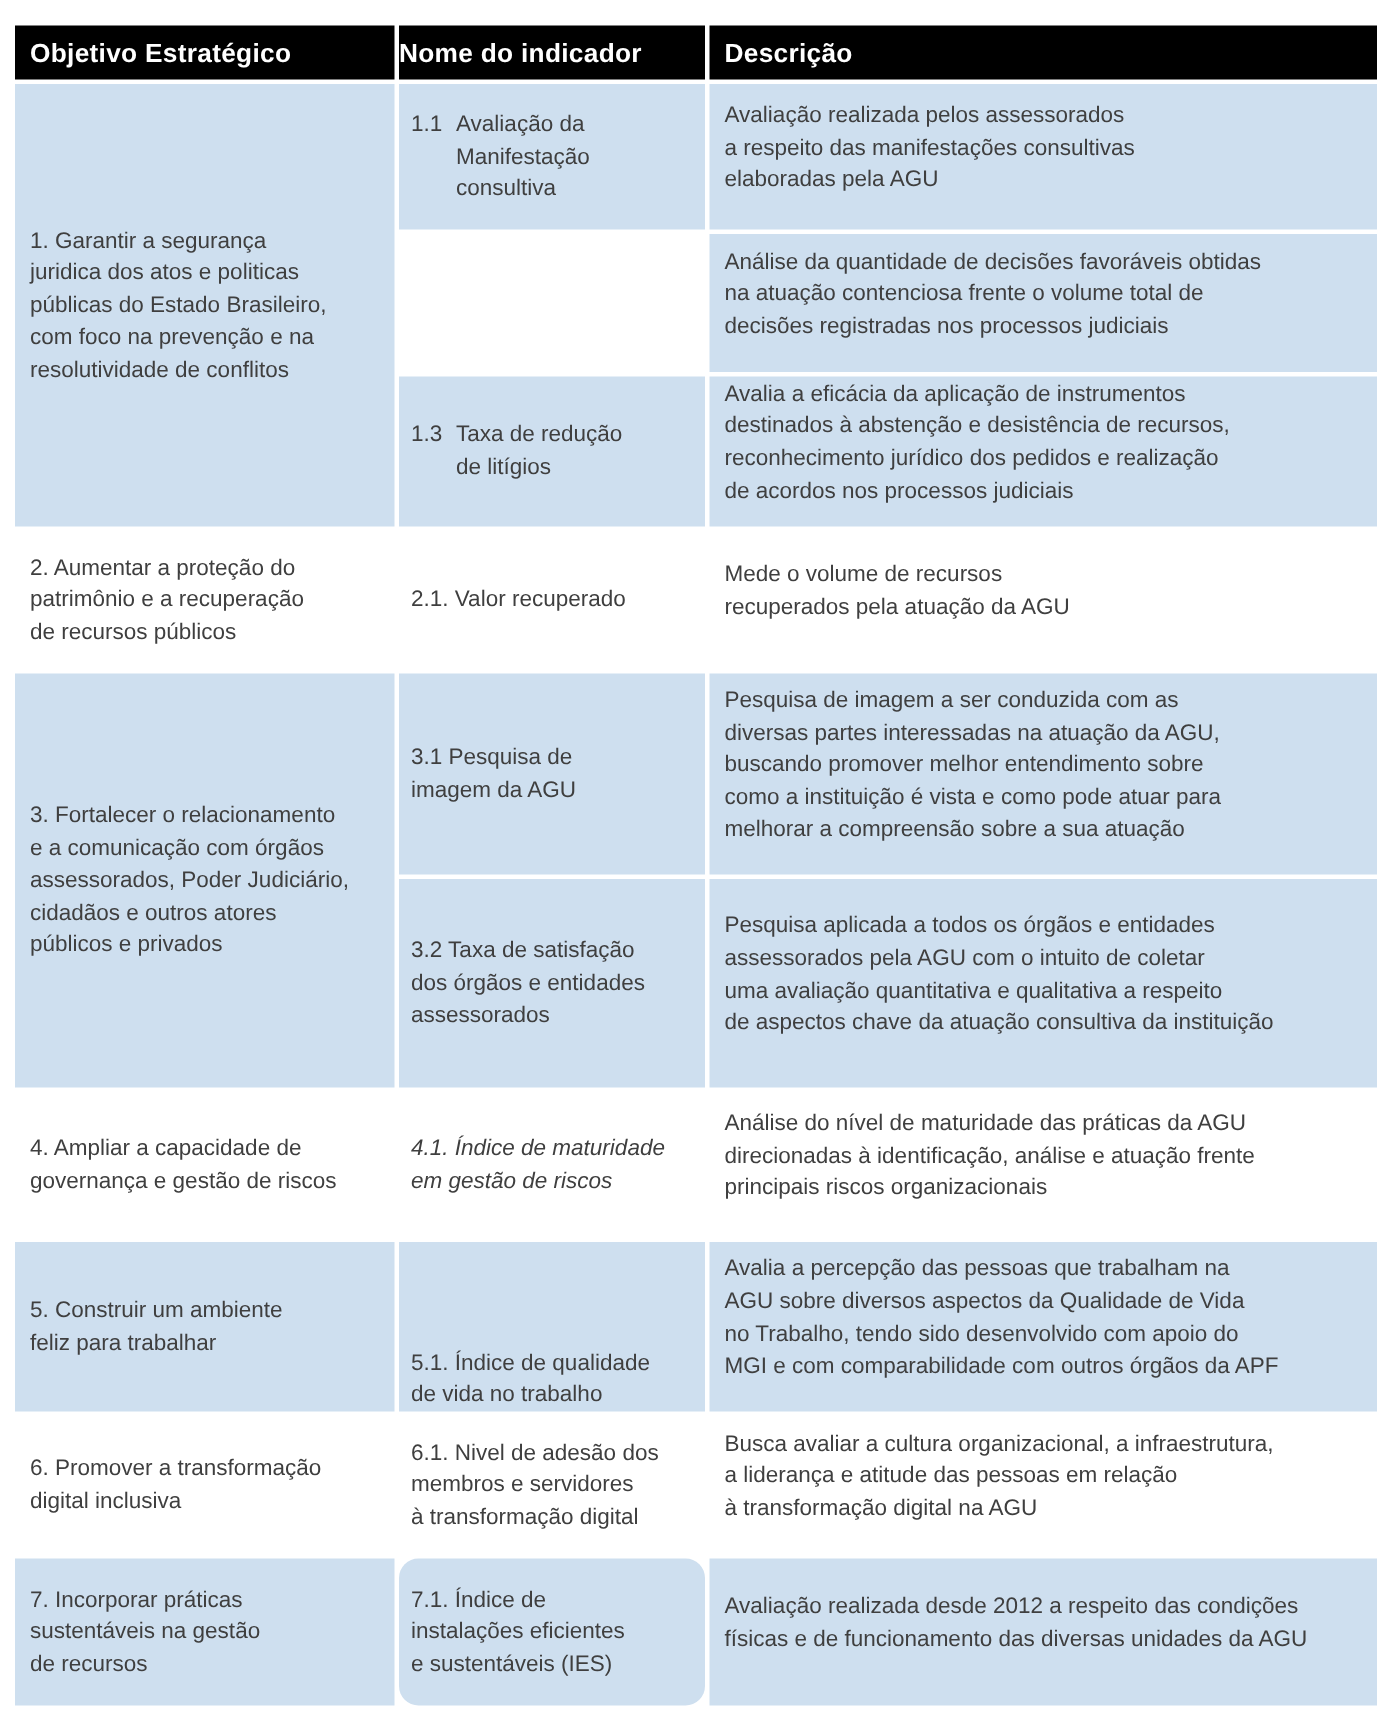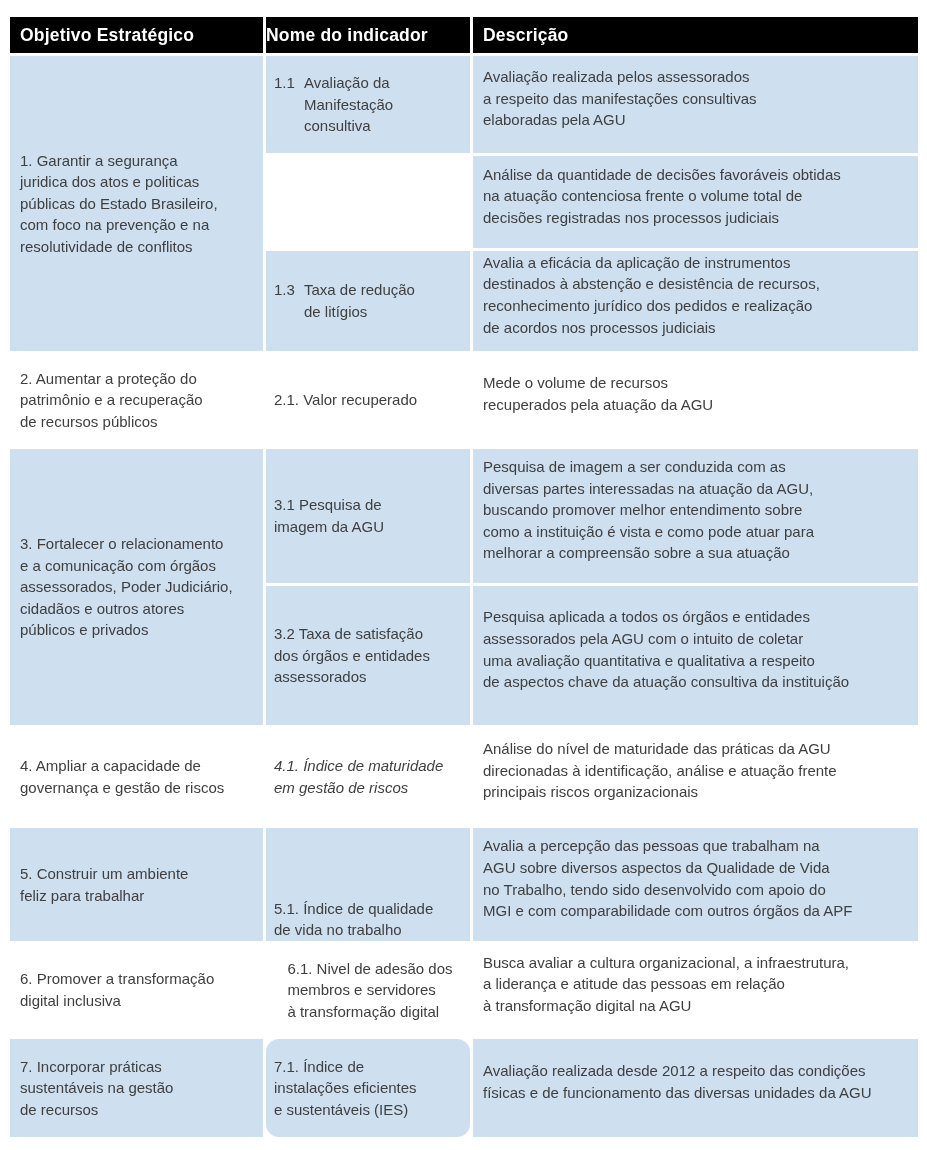--- a/index.html
+++ b/index.html
@@ -158,21 +158,21 @@
     <span class="pre">Avalia a percepção das pessoas que trabalham na
 AGU sobre diversos aspectos da Qualidade de Vida
 no Trabalho, tendo sido desenvolvido com apoio do
 MGI e com comparabilidade com outros órgãos da APF</span>
   </div>
 
   <div class="cell white obj" style="grid-column:1;grid-row:10;">
     <span class="pre">6. Promover a transformação
 digital inclusiva</span>
   </div>
-  <div class="cell white ind" style="grid-column:2;grid-row:10;justify-content:center;">
+  <div class="cell white ind" style="grid-column:2;grid-row:10;">
     <span class="pre">6.1. Nivel de adesão dos
 membros e servidores
 à transformação digital</span>
   </div>
   <div class="cell white desc" style="grid-column:3;grid-row:10;">
     <span class="pre">Busca avaliar a cultura organizacional, a infraestrutura,
 a liderança e atitude das pessoas em relação
 à transformação digital na AGU</span>
   </div>
 

